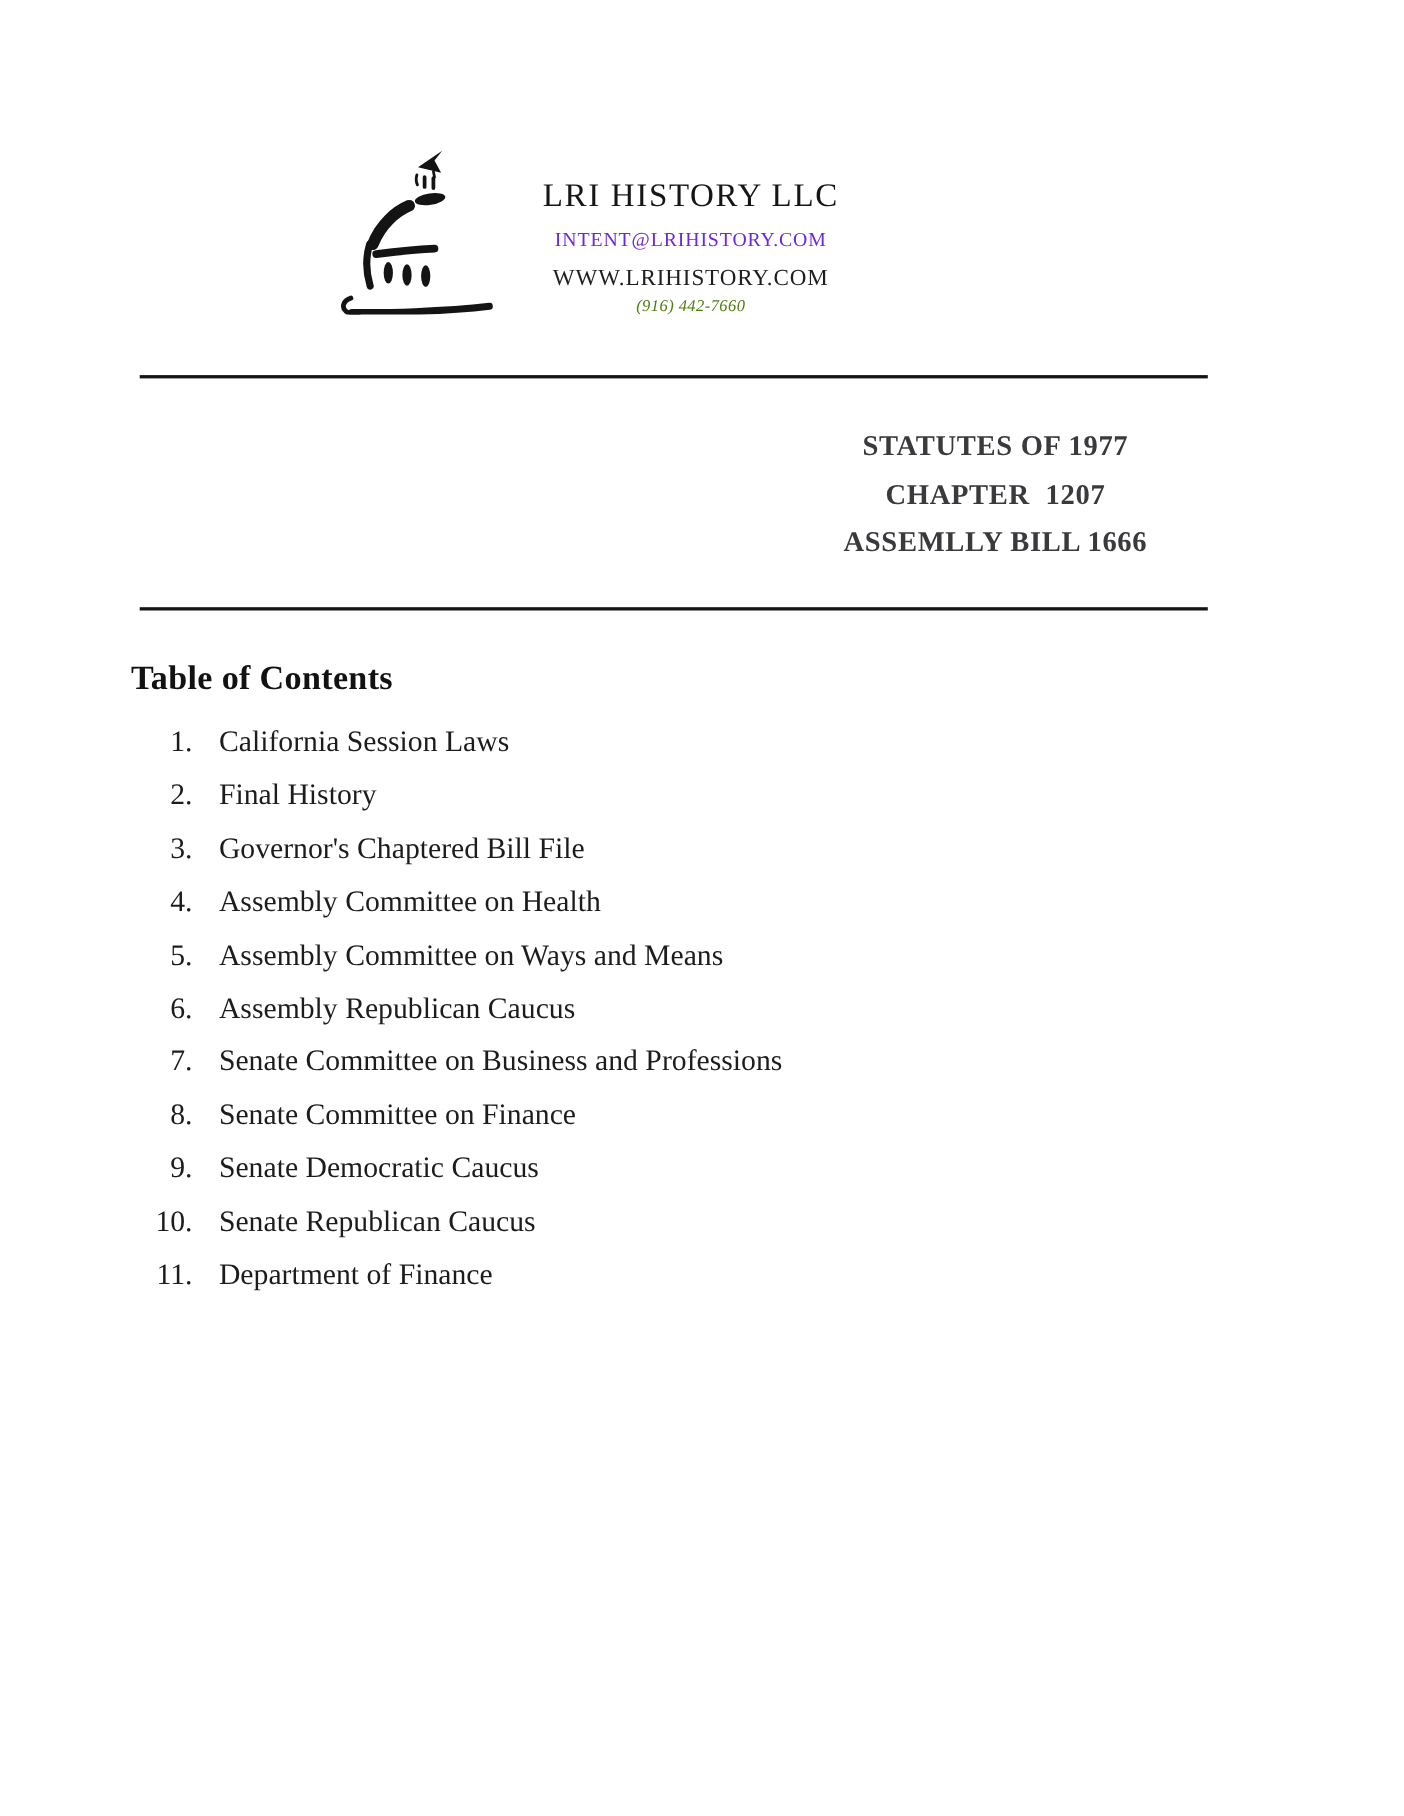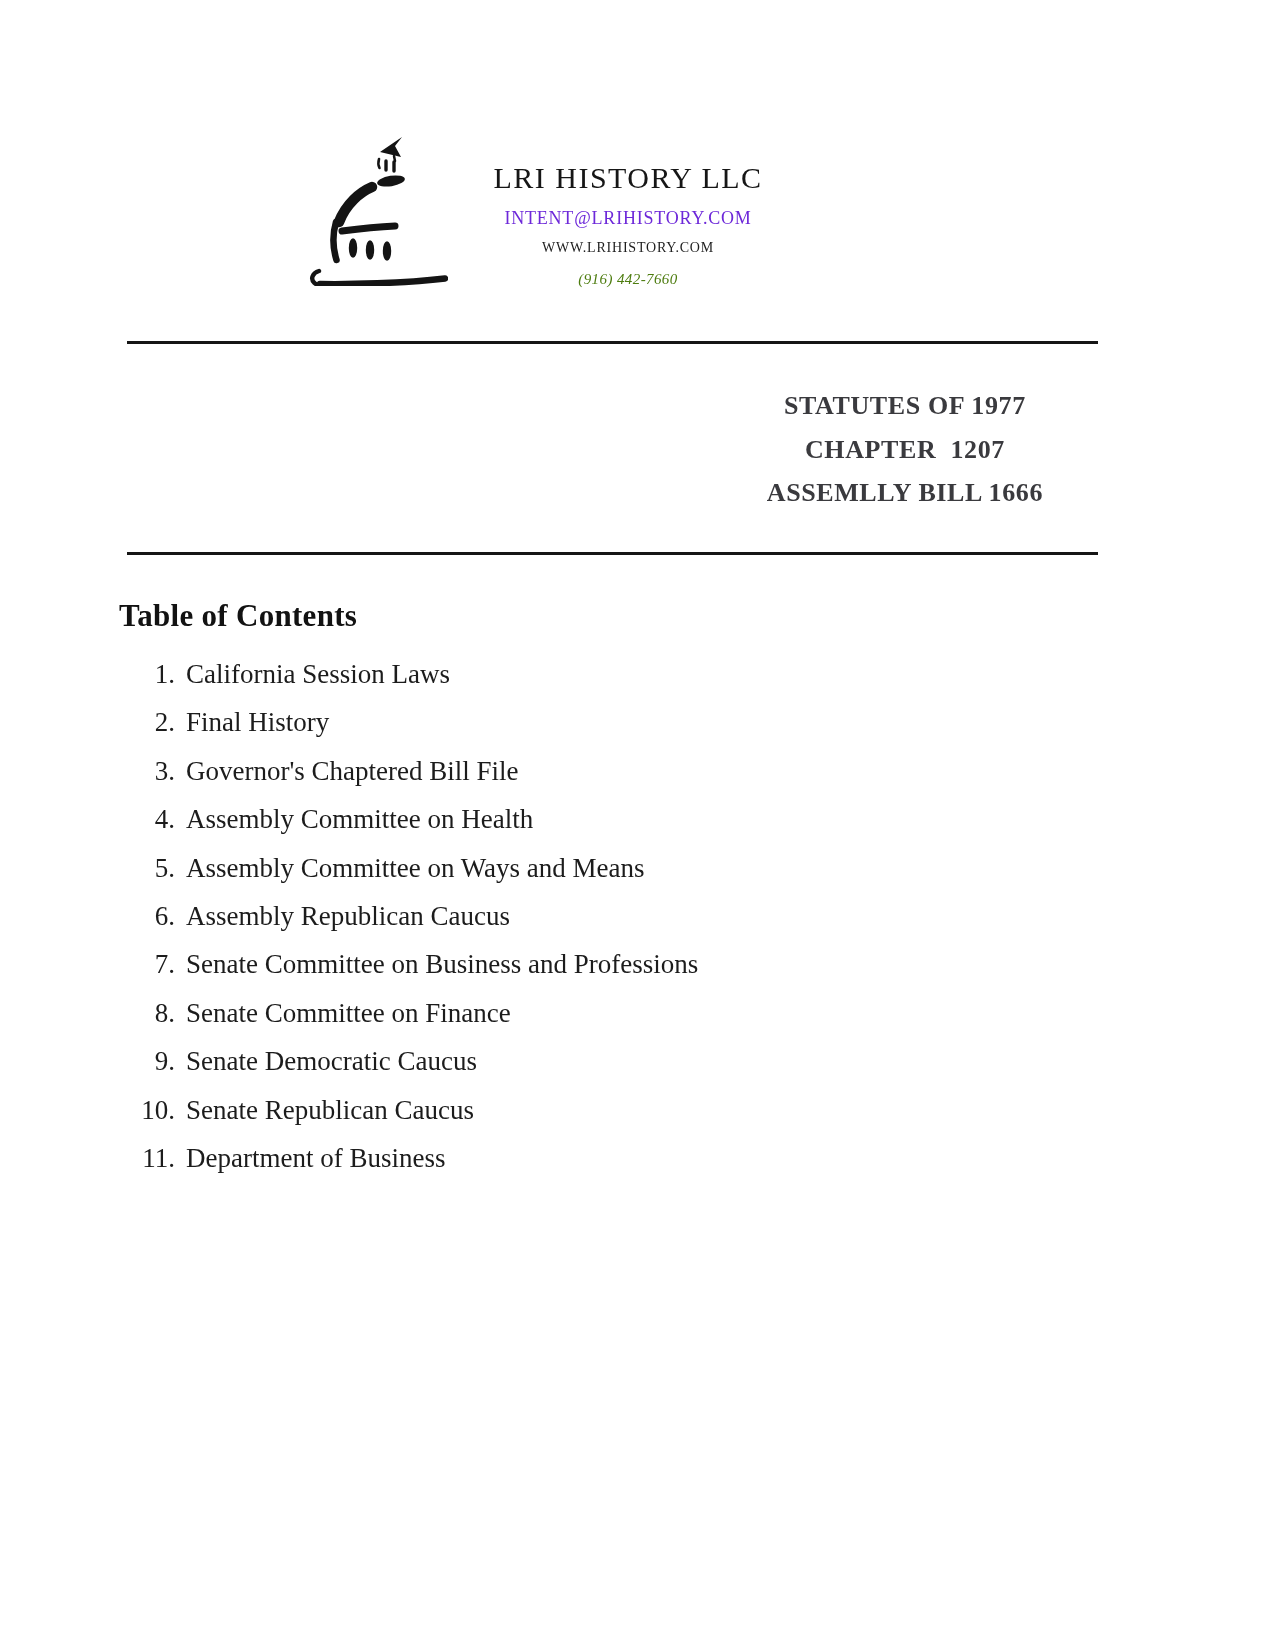--- a/index.html
+++ b/index.html
@@ -19,21 +19,21 @@
   .page{position:relative;width:1276px;height:1335px;background:var(--paper);padding-left:15px;}
 
   
   .logo{position:absolute;left:308px;top:134px;width:140px;height:152px;}
   .contact{position:absolute;left:383px;top:0;width:490px;text-align:center;}
   .co-name{
     position:absolute;top:161px;left:0;width:100%;
     font-size:30px;letter-spacing:1.5px;color:#161616;white-space:pre;
   }
   .co-email{position:absolute;top:208px;left:0;width:100%;font-size:18px;letter-spacing:0.8px;color:#6d28d9;}
-  .co-web{position:absolute;top:240px;left:0;width:100%;font-size:14px;letter-spacing:0.8px;color:#1e1e1e;}
+  .co-web{position:absolute;top:240px;left:0;width:100%;font-size:21px;letter-spacing:0.8px;color:#1e1e1e;}
   .co-phone{position:absolute;top:271px;left:0;width:100%;font-size:15px;letter-spacing:0.4px;color:#4d7c0f;font-style:italic;}
 
   
   .rule{position:absolute;left:127px;width:971px;height:2.5px;background:var(--rule);}
   .rule-1{top:341px;}
   .rule-2{top:552px;}
 
   
   .statutes{
     position:absolute;top:384px;right:233px;
@@ -51,21 +51,21 @@
   .toc-list{
     position:absolute;left:115px;top:650px;width:900px;
     list-style:none;
     font-size:27px;color:#1c1c1c;
   }
   .toc-item{
     display:flex;align-items:baseline;
     height:48.4px;line-height:48.4px;white-space:nowrap;
   }
   .toc-num{display:inline-block;width:60px;text-align:right;flex:0 0 60px;}
-  .toc-label{margin-left:11px;}
+  .toc-label{margin-left:24px;}
 </style>
 </head>
 <body>
 
 <div class="page">
 
   <div>
     <svg class="logo" viewBox="0 0 140 152" fill="none" xmlns="http://www.w3.org/2000/svg">
 
       <path d="M94,3 L72,18 L93,23 L87,12 Z" fill="#141414"></path>
@@ -157,17 +157,17 @@
     <span class="toc-label">Senate Democratic Caucus</span>
   </li>
 
   <li class="toc-item">
     <span class="toc-num">10.</span>
     <span class="toc-label">Senate Republican Caucus</span>
   </li>
 
   <li class="toc-item">
     <span class="toc-num">11.</span>
-    <span class="toc-label">Department of Business</span>
+    <span class="toc-label">Department of Finance</span>
   </li>
 </ol>
 
 </div>
 
 </body></html>

